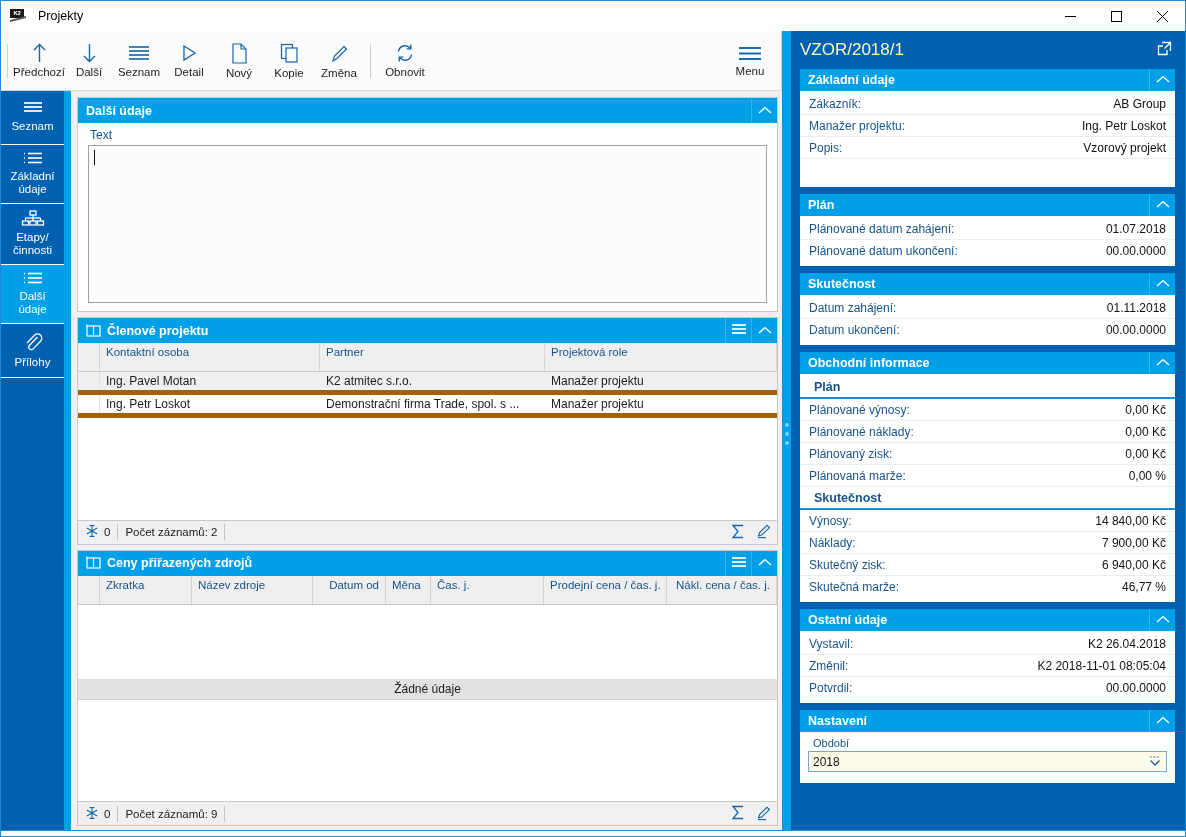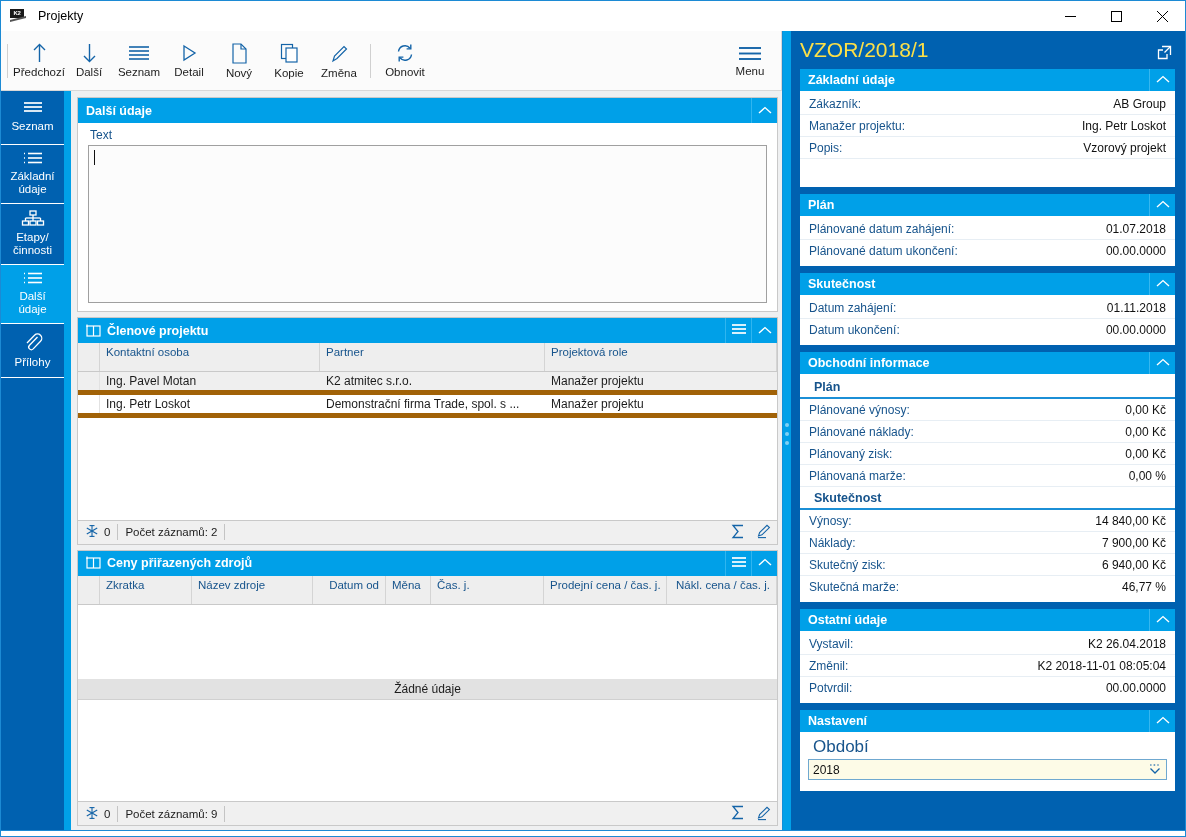--- a/index.html
+++ b/index.html
@@ -158,21 +158,21 @@
     display:flex; flex-direction:column; overflow:hidden;
   }
   .rp-splitter {
     position:absolute; left:0; top:0; bottom:0; width:8px; background:#00a0e8; z-index:3;
   }
   .rp-dots { position:absolute; left:2px; top:392px; width:4px; }
   .rp-dots i { display:block; width:4px; height:4px; border-radius:50%; background:#7fd0f4; margin-bottom:5px; }
   .rp-inner { margin-left:8px; flex:1 1 auto; display:flex; flex-direction:column; min-width:0; }
   .rp-title {
     height:38px; flex:0 0 38px; display:flex; align-items:center;
-    color:#fde047; font-size:21px; padding-left:9px; position:relative;
+    color:#fef9c3; font-size:17px; padding-left:9px; position:relative;
   }
   .rp-expand { position:absolute; right:13px; top:10px; color:#fff; }
   .rp-scroll { flex:1 1 auto; overflow:hidden; padding:0 10px 0 9px; }
 
   .card { background:#ffffff; margin-bottom:7px; }
   .card-head {
     height:22px; background:#00a0e8; color:#fff; font-weight:bold; font-size:12.5px;
     display:flex; align-items:center; padding-left:8px;
   }
   .card-head .ch-title { flex:1 1 auto; }
@@ -184,21 +184,21 @@
   }
   .kv .k { color:#17548c; flex:1 1 auto; white-space:nowrap; }
   .kv .v { color:#111; text-align:right; white-space:nowrap; }
   .kv.nb { border-bottom:none; }
   .card-pad { height:24px; }
   .subhead {
     font-weight:bold; color:#17548c; font-size:12.5px;
     padding:4px 9px 3px 14px; border-bottom:2px solid #1b8fd6; margin:0 0 0 0;
   }
   .fieldgrp { padding:3px 8px 7px 8px; }
-  .fieldgrp .fl { color:#17548c; font-size:17px; padding:0 0 2px 5px; }
+  .fieldgrp .fl { color:#17548c; font-size:11px; padding:0 0 2px 5px; }
   .combo {
     height:21px; border:1px solid #6fa8d0; background:#fdfbe7;
     display:flex; align-items:center; padding:0 4px 0 4px; font-size:12px; color:#111;
   }
   .combo .cv { flex:1 1 auto; }
   .combo .carrow { color:#1464a8; display:flex; align-items:center; }
 
   
   .bottomstrip { height:6px; flex:0 0 6px; background:#ffffff; border-top:1px solid #1c8ad4; }
 </style>

